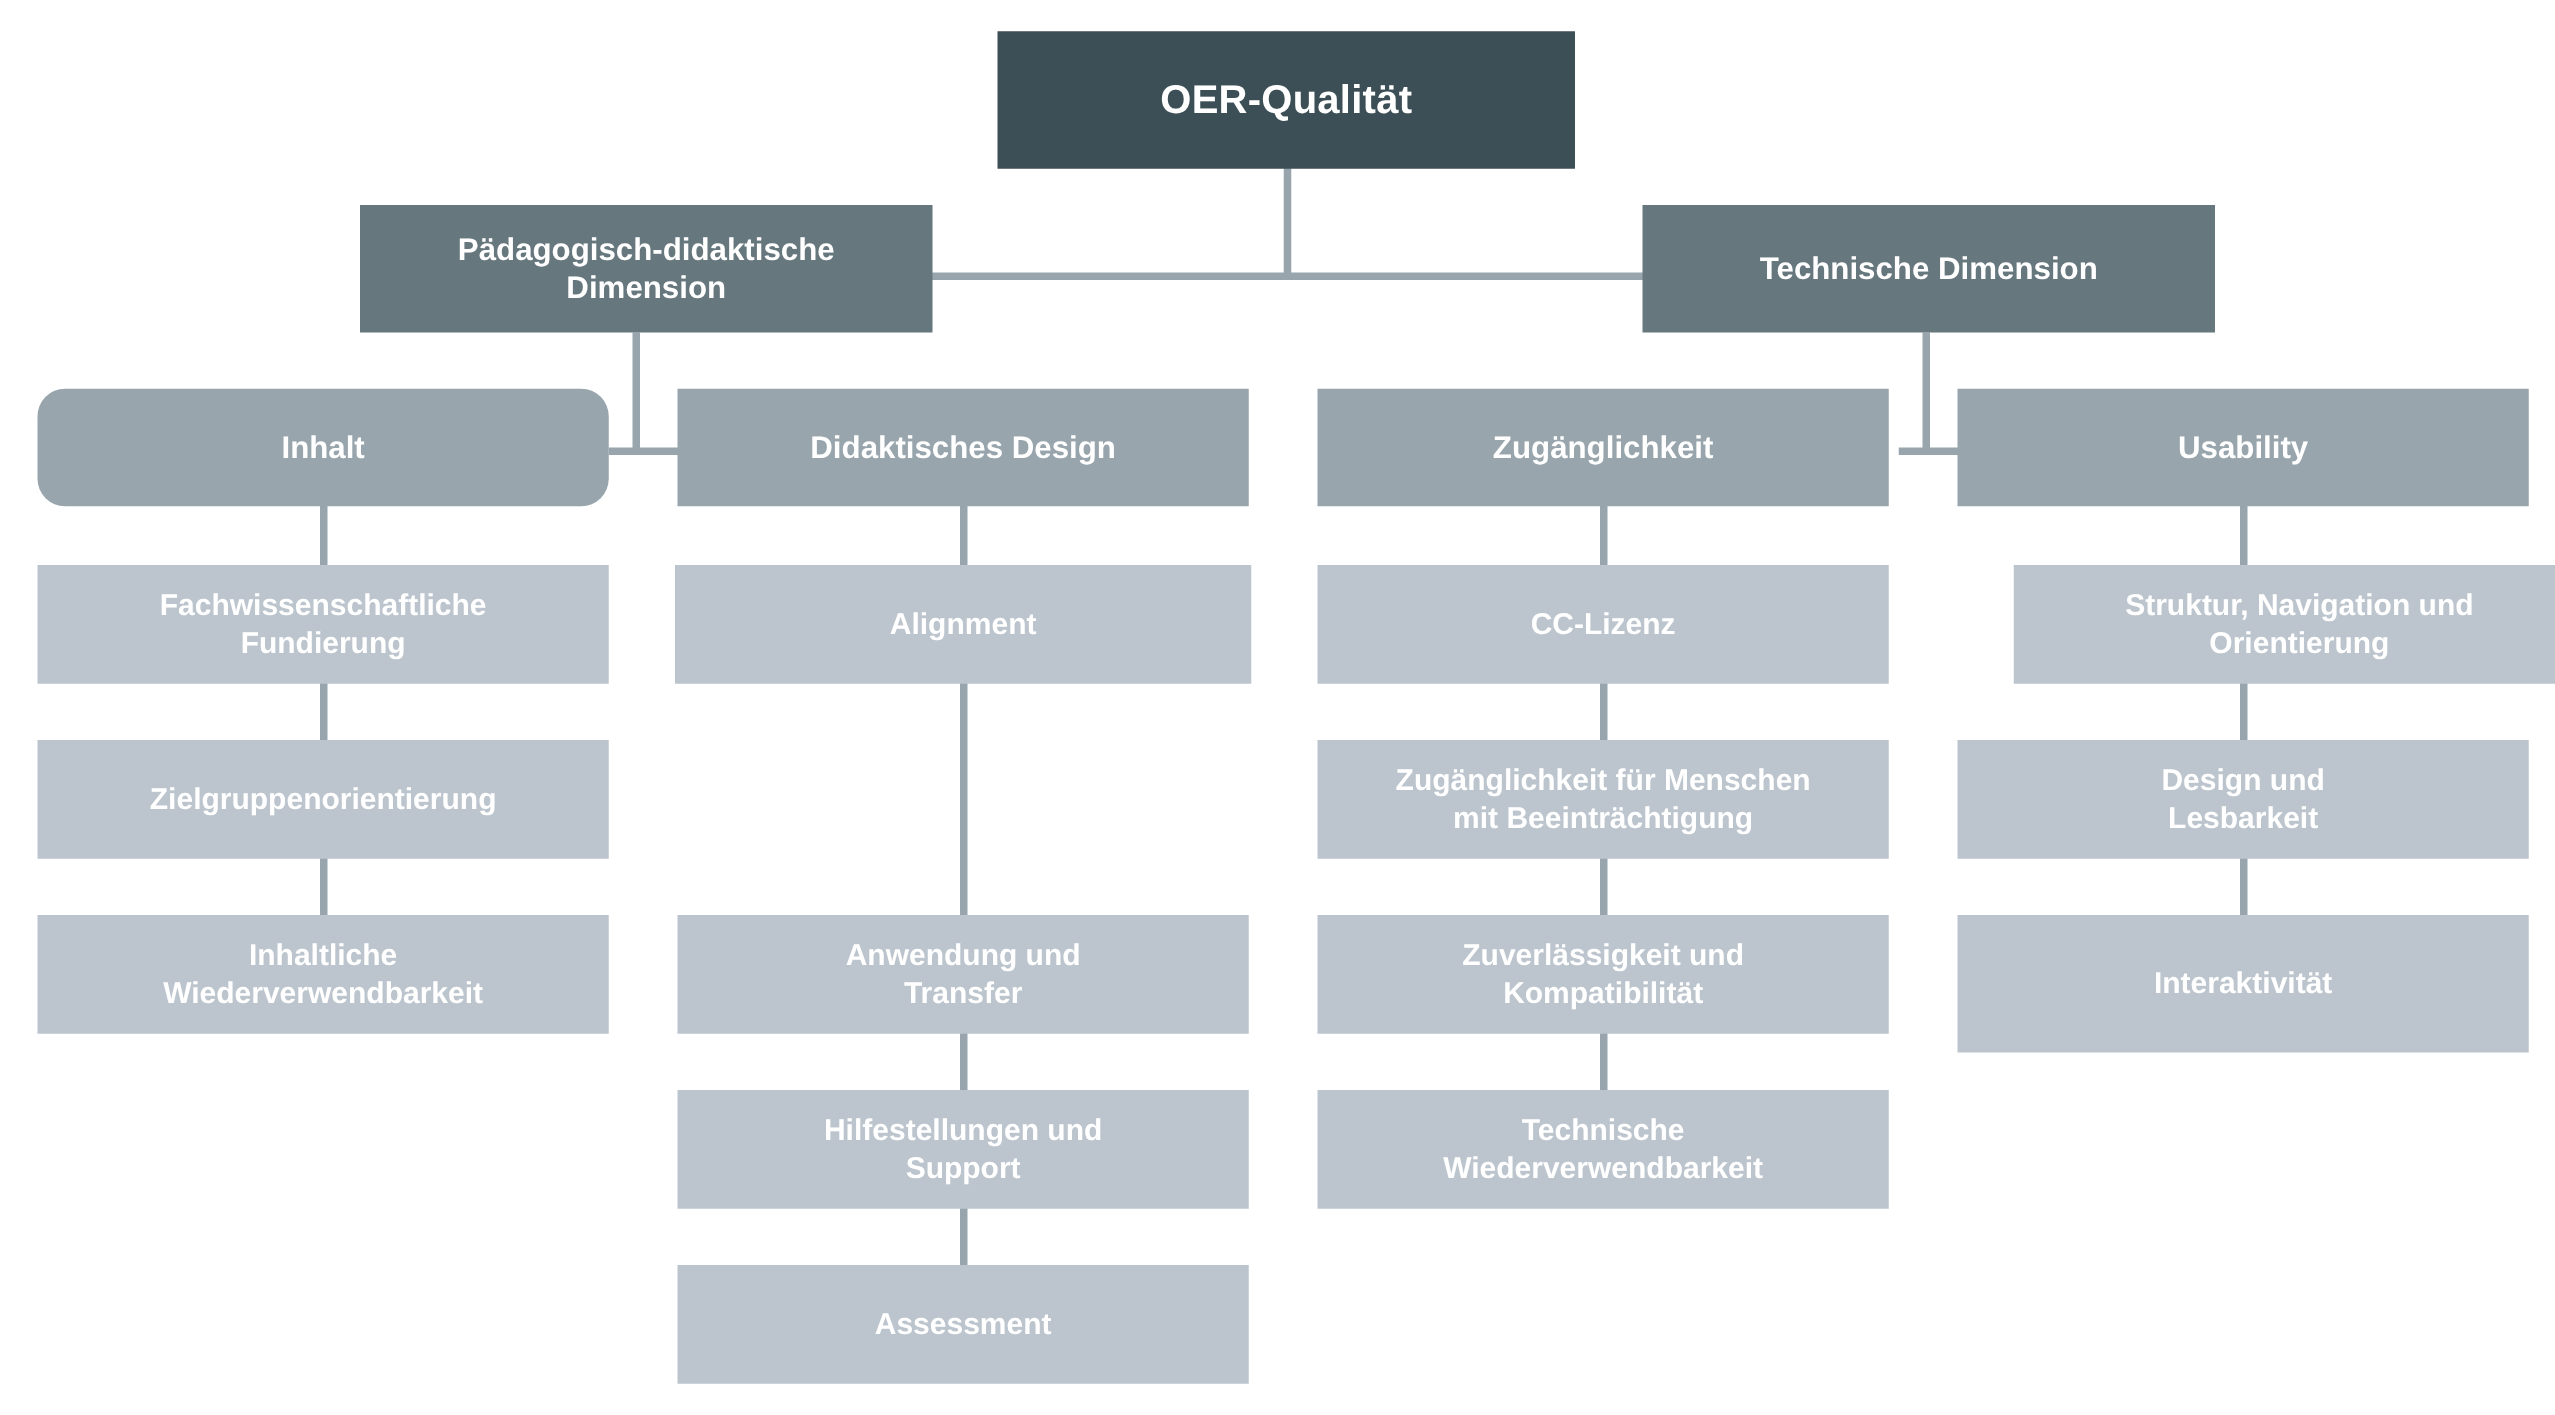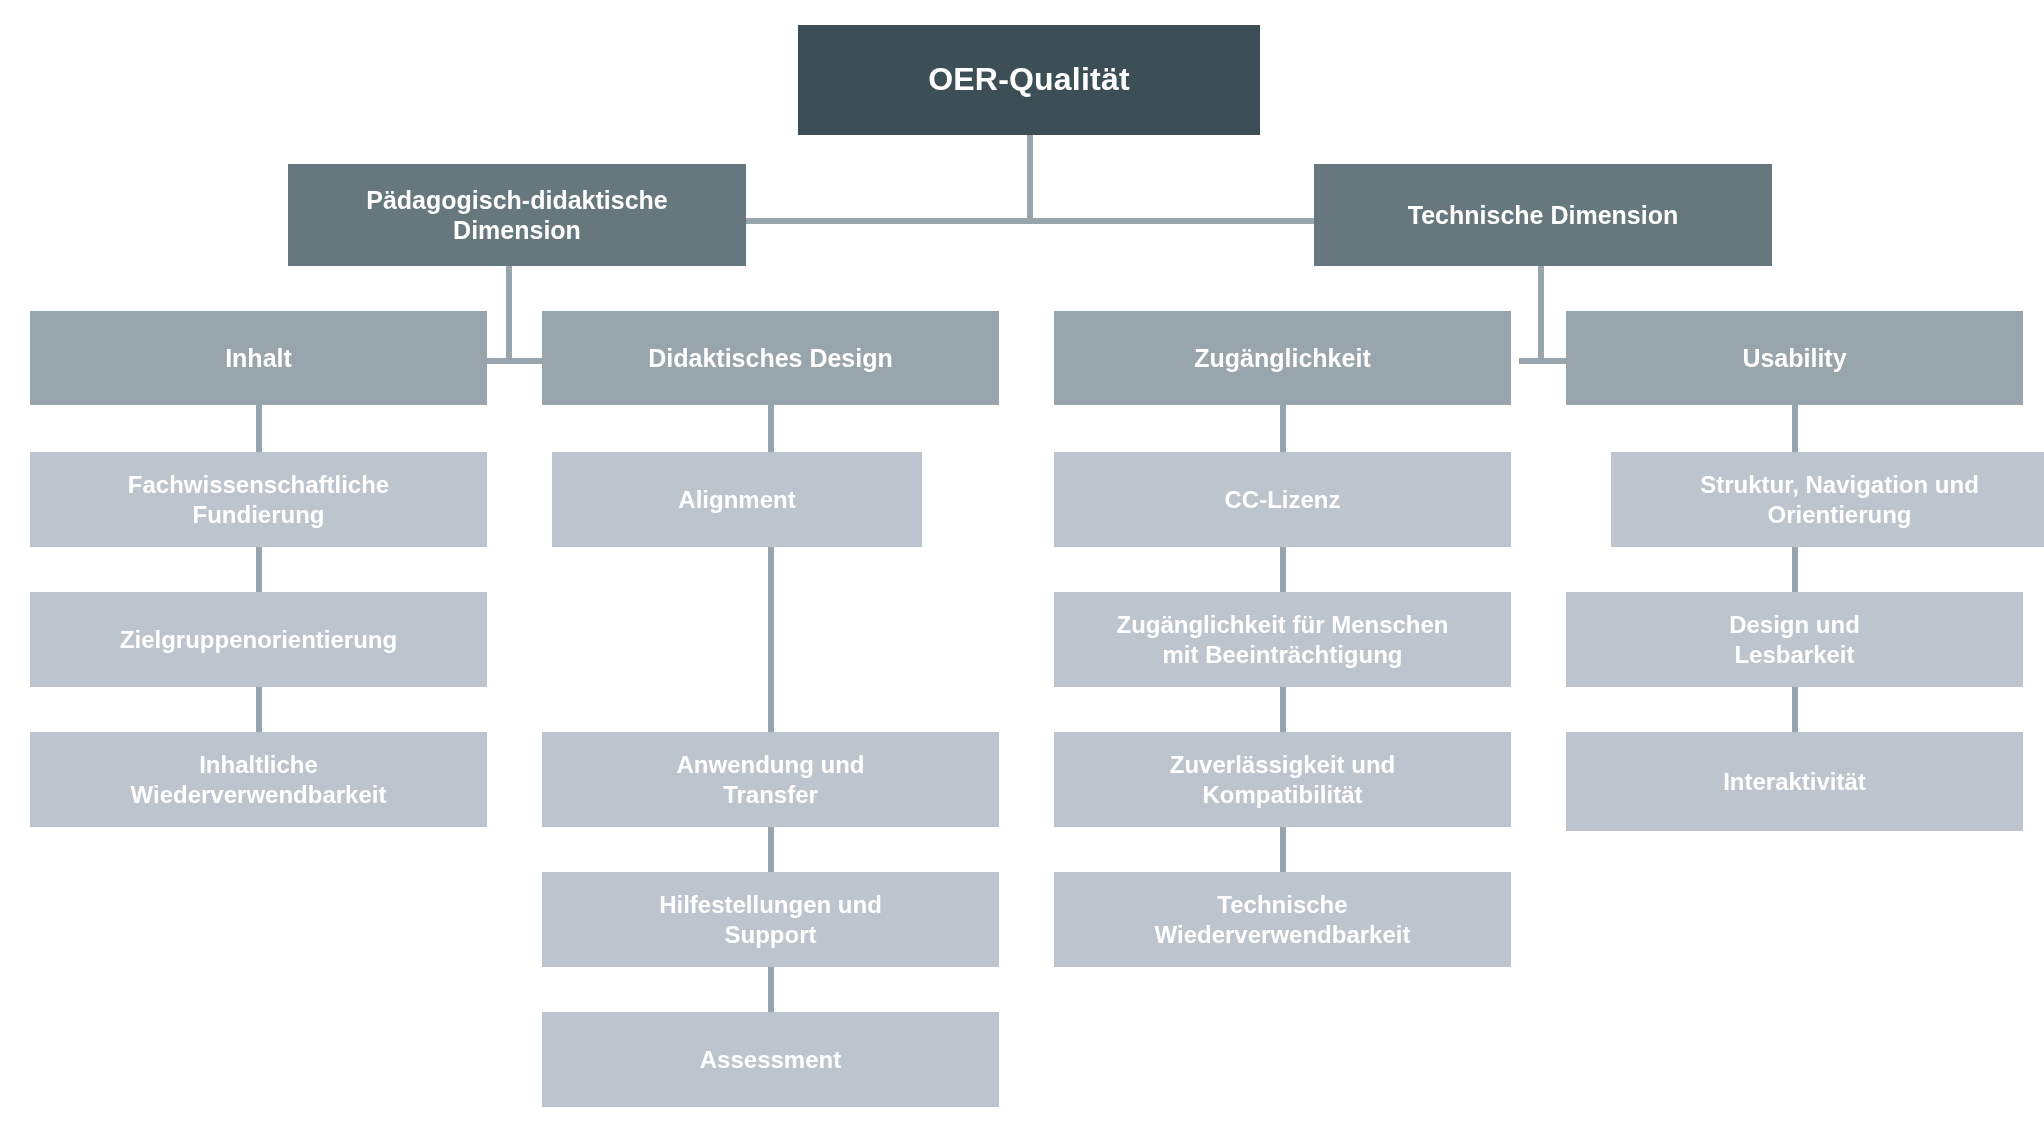--- a/index.html
+++ b/index.html
@@ -80,37 +80,37 @@
 
   <div class="conn" style="left:1792px; top:396px; width:6px; height:338px;"></div>
 
   <div class="node lvl-root" style="left:798px; top:25px; width:462px; height:110px;">OER-Qualität</div>
 
   <div class="node lvl-dim" style="left:288px; top:164px; width:458px; height:102px;">Pädagogisch-didaktische
 Dimension</div>
 
   <div class="node lvl-dim" style="left:1314px; top:164px; width:458px; height:102px;">Technische Dimension</div>
 
-  <div class="node lvl-cat" style="left:30px; top:311px; width:457px; height:94px;">Inhalt</div>
+  <div class="node lvl-cat" style="left:30px; top:311px; width:457px; height:94px;border-radius:22px;">Inhalt</div>
 
   <div class="node lvl-cat" style="left:542px; top:311px; width:457px; height:94px;">Didaktisches Design</div>
 
   <div class="node lvl-cat" style="left:1054px; top:311px; width:457px; height:94px;">Zugänglichkeit</div>
 
   <div class="node lvl-cat" style="left:1566px; top:311px; width:457px; height:94px;text-align:center;">Usability</div>
 
   <div class="node lvl-leaf" style="left:30px; top:452px; width:457px; height:95px;">Fachwissenschaftliche
 Fundierung</div>
 
   <div class="node lvl-leaf" style="left:30px; top:592px; width:457px; height:95px;">Zielgruppenorientierung</div>
 
   <div class="node lvl-leaf" style="left:30px; top:732px; width:457px; height:95px;">Inhaltliche
 Wiederverwendbarkeit</div>
 
-  <div class="node lvl-leaf" style="left:552px; top:452px; width:370px; height:95px;">Alignment</div>
+  <div class="node lvl-leaf" style="left:540px; top:452px; width:461px; height:95px;">Alignment</div>
 
 
   <div class="node lvl-leaf" style="left:542px; top:732px; width:457px; height:95px;">Anwendung und
 Transfer</div>
 
   <div class="node lvl-leaf" style="left:542px; top:1012px; width:457px; height:95px;">Assessment</div>
 
   <div class="node lvl-leaf" style="left:542px; top:872px; width:457px; height:95px;">Hilfestellungen und
 Support</div>
 
@@ -124,15 +124,15 @@
 
   <div class="node lvl-leaf" style="left:1054px; top:872px; width:457px; height:95px;">Technische
 Wiederverwendbarkeit</div>
 
   <div class="node lvl-leaf" style="left:1566px; top:452px; width:457px; height:95px;margin-left:45px;">Struktur, Navigation und
 Orientierung</div>
 
   <div class="node lvl-leaf" style="left:1566px; top:592px; width:457px; height:95px;">Design und
 Lesbarkeit</div>
 
-  <div class="node lvl-leaf" style="left:1566px; top:732px; width:457px; height:99px;">Interaktivität</div>
+  <div class="node lvl-leaf" style="left:1566px; top:732px; width:457px; height:110px;">Interaktivität</div>
 
 </div>
 
 </body></html>

